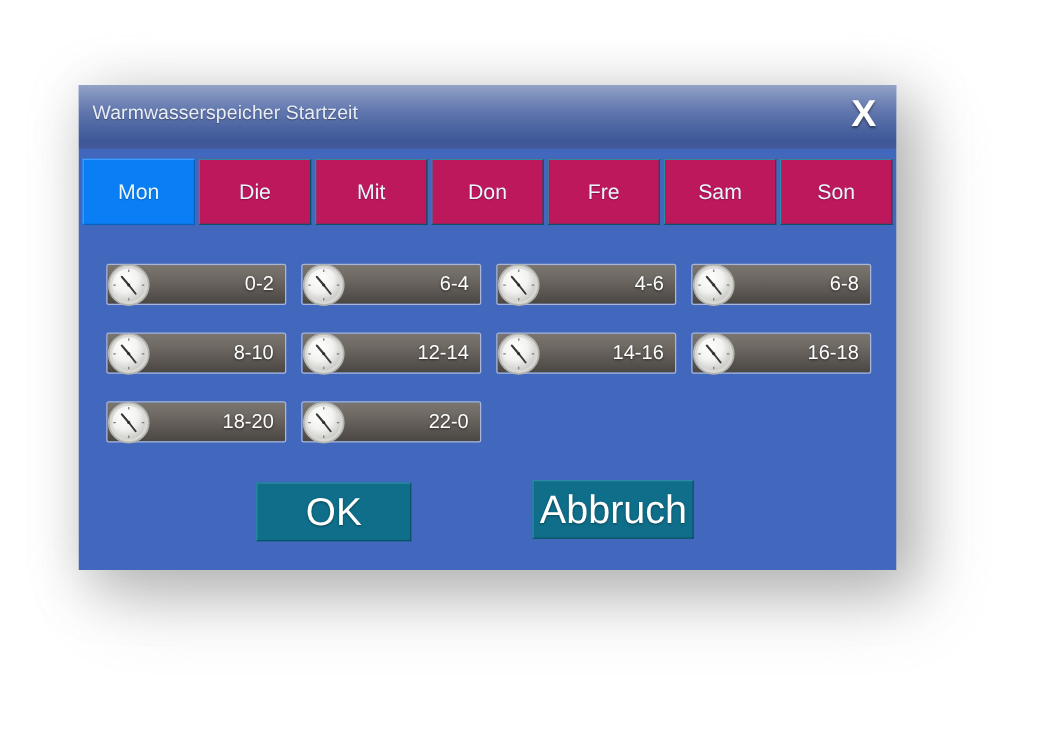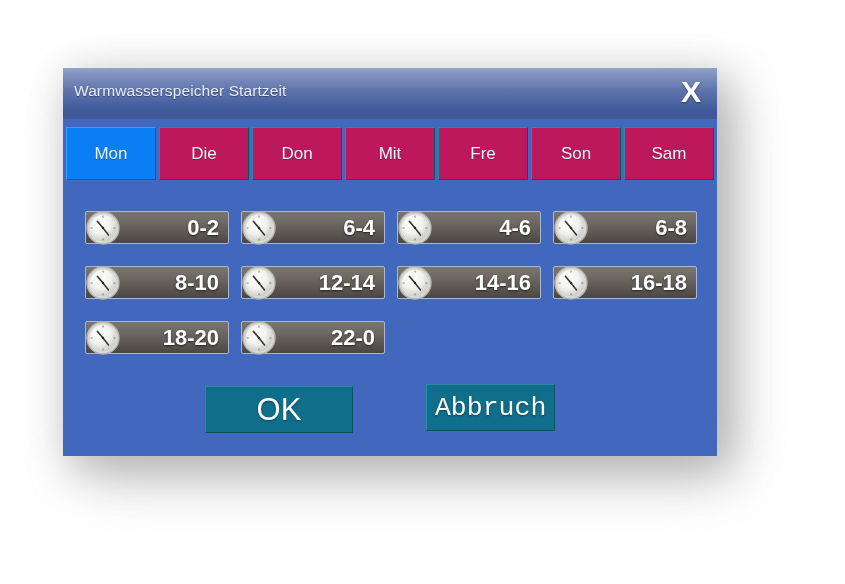--- a/index.html
+++ b/index.html
@@ -151,22 +151,22 @@
     border-radius: 2px;
     cursor: pointer;
   }
   .slot-label {
     position: absolute;
     right: 9px;
     top: 0;
     height: 33px;
     line-height: 32px;
     color: #ffffff;
-    font-size: 22px;
-    font-weight: bold;
+    font-size: 16px;
+    font-weight: normal;
     text-shadow: 0 1px 2px rgba(0,0,0,.6);
     white-space: nowrap;
   }
   .clock-icon {
     position: absolute;
     left: -3px;
     top: -4px;
     width: 40px;
     height: 40px;
     pointer-events: none;
@@ -193,31 +193,30 @@
     justify-content: center;
     cursor: pointer;
     box-sizing: border-box;
     overflow: visible;
     white-space: nowrap;
     text-shadow: 0 1px 2px rgba(0,0,0,.4);
   }
   #btn-ok {
     left: 142px;
     top: 0;
-    width: 148px;
+    width: 124px;
     height: 47px;
     font-size: 31px;
   }
   #btn-cancel {
     left: 363px;
     top: -2px;
     width: 129px;
     height: 47px;
-    font-size: 26px;
-    font-family: Liberation Mono, monospace;
+    font-size: 31px;
   }
   #btn-cancel .btn-label {
     transform: scale(1.02);
   }
 </style>
 </head>
 <body>
 
 <div id="shadow-layer"></div>
 <div id="shadow-layer2"></div>
@@ -230,33 +229,33 @@
   </div>
 
   <div class="tabstrip">
     <div class="tab selected">
       <span>Mon</span>
     </div>
     <div class="tab">
       <span>Die</span>
     </div>
     <div class="tab">
+      <span>Mit</span>
+    </div>
+    <div class="tab">
       <span>Don</span>
     </div>
     <div class="tab">
-      <span>Mit</span>
-    </div>
-    <div class="tab">
       <span>Fre</span>
     </div>
     <div class="tab">
+      <span>Sam</span>
+    </div>
+    <div class="tab">
       <span>Son</span>
-    </div>
-    <div class="tab">
-      <span>Sam</span>
     </div>
   </div>
 
   <div class="slot-grid">
 
     <div class="slot">
       <svg class="clock-icon" viewBox="0 0 40 40">
         <defs>
           <radialGradient id="cg" cx="38%" cy="32%" r="72%">
             <stop offset="0%" stop-color="#ffffff"></stop>

